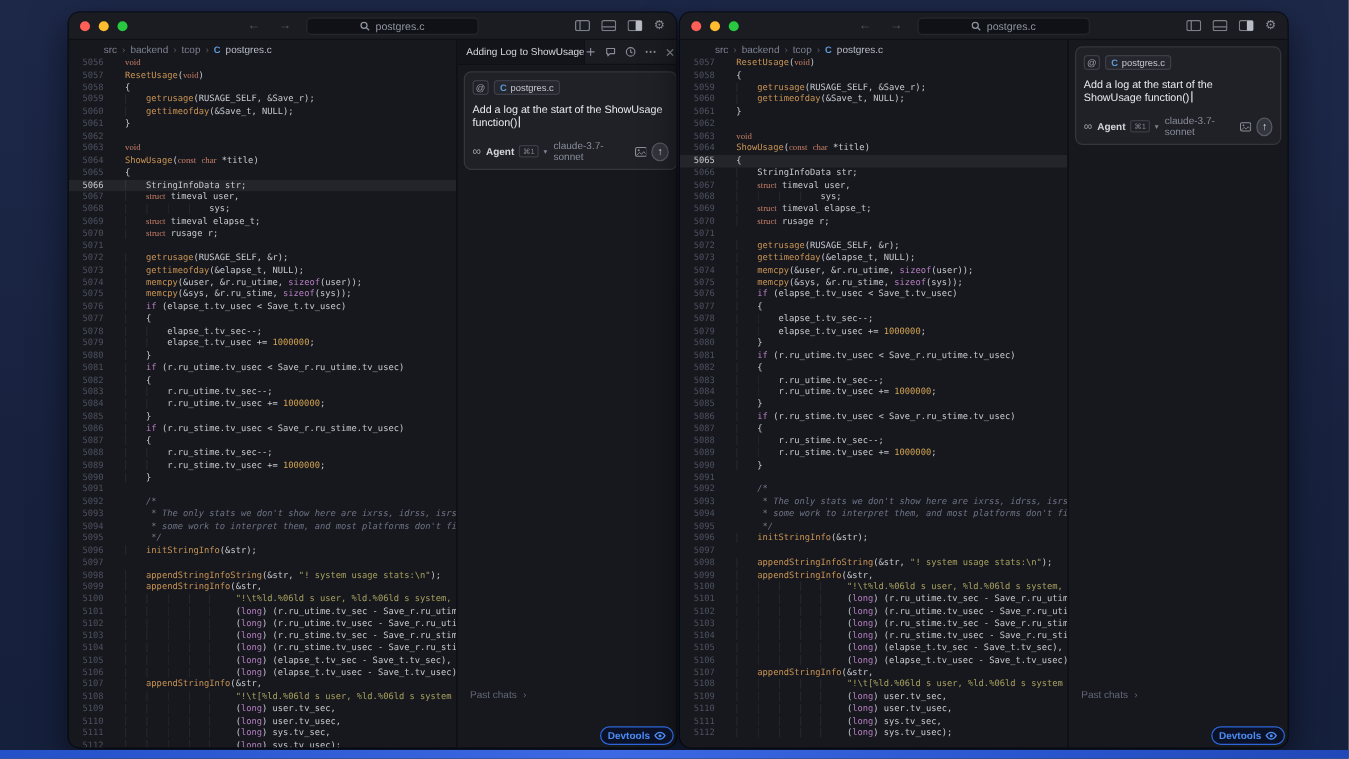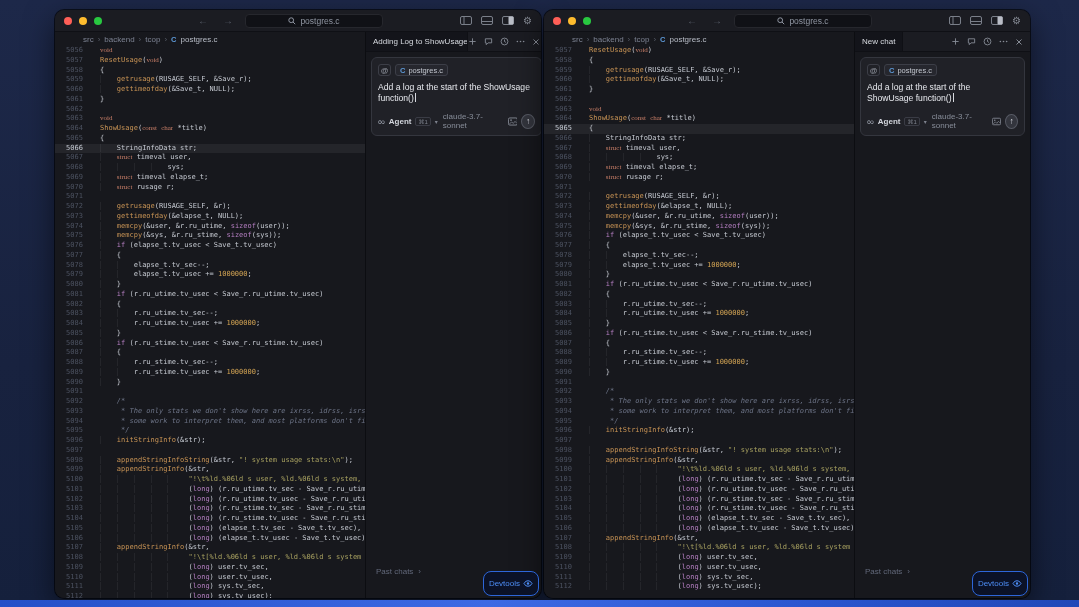--- a/index.html
+++ b/index.html
@@ -79,26 +79,26 @@
   .cardbottom { margin-top:8px; display:flex; align-items:center; gap:4px; }
   .inf { color:#9aa0ac; font-size:9.5px; line-height:9px; }
   .agent { font-size:8px; color:#d2d5dc; font-weight:bold; }
   .kbd { font-size:6px; color:#7d828d; border:1px solid #3a3c45; border-radius:2px; padding:0 2px; }
   .chev { color:#7d828d; font-size:6px; }
   .model { font-size:8px; color:#878d99; margin-left:1px; }
   .grow { flex:1; }
   .sendbtn { width:15px; height:15px; border-radius:50%; background:#33353d;
     border:1px solid #565963; color:#d9dce2; font-size:8.5px; line-height:8px;
     display:flex; align-items:center; justify-content:center; }
-  .pastchats { position:absolute; left:10px; bottom:22px; font-size:8px;
+  .pastchats { position:absolute; left:10px; bottom:38px; font-size:8px;
     color:#62687a; display:flex; gap:5px; align-items:center; }
 
-  .devtools { position:absolute; right:2px; bottom:2px; height:25px;
+  .devtools { position:absolute; right:2px; bottom:2px; height:15px;
     border:1.5px solid #2d66d9; border-radius:8px; background:#0b1227;
-    color:#4d8df5; font-size:8px; font-weight:normal; display:flex; align-items:center;
+    color:#4d8df5; font-size:8px; font-weight:bold; display:flex; align-items:center;
     gap:3px; padding:0 5px; z-index:5; }
   svg { display:block; }
 </style>
 </head>
 <body>
 
 <div class="window" id="win0">
   <div class="titlebar">
     <div class="lights">
       <span class="light l-close"></span>
@@ -370,45 +370,20 @@
           <div class="crow"><span class="ln">5106</span><span class="ct"><span class="ind">    </span><span class="ind">    </span><span class="ind">    </span><span class="ind">    </span><span class="ind">    </span> (<span class="t-kw2">long</span>) (elapse_t.tv_usec - Save_t.tv_usec));</span></div>
           <div class="crow"><span class="ln">5107</span><span class="ct"><span class="ind">    </span><span class="t-fn">appendStringInfo</span>(&amp;str,</span></div>
           <div class="crow"><span class="ln">5108</span><span class="ct"><span class="ind">    </span><span class="ind">    </span><span class="ind">    </span><span class="ind">    </span><span class="ind">    </span> <span class="t-str">"!\t[%ld.%06ld s user, %ld.%06ld s system total]\n"</span>,</span></div>
           <div class="crow"><span class="ln">5109</span><span class="ct"><span class="ind">    </span><span class="ind">    </span><span class="ind">    </span><span class="ind">    </span><span class="ind">    </span> (<span class="t-kw2">long</span>) user.tv_sec,</span></div>
           <div class="crow"><span class="ln">5110</span><span class="ct"><span class="ind">    </span><span class="ind">    </span><span class="ind">    </span><span class="ind">    </span><span class="ind">    </span> (<span class="t-kw2">long</span>) user.tv_usec,</span></div>
           <div class="crow"><span class="ln">5111</span><span class="ct"><span class="ind">    </span><span class="ind">    </span><span class="ind">    </span><span class="ind">    </span><span class="ind">    </span> (<span class="t-kw2">long</span>) sys.tv_sec,</span></div>
           <div class="crow"><span class="ln">5112</span><span class="ct"><span class="ind">    </span><span class="ind">    </span><span class="ind">    </span><span class="ind">    </span><span class="ind">    </span> (<span class="t-kw2">long</span>) sys.tv_usec);</span></div>
         </div>
     </div>
     <div class="chatpanel">
-      <div class="chattabs">
-        <div class="chattab">
-            <span>New chat</span>
-          </div>
-        <div class="chattab-icons">
-          <svg width="9" height="9" viewBox="0 0 10 10">
-              <path d="M5 1.5v7M1.5 5h7" stroke="currentColor"></path>
-            </svg>
-          <svg width="9" height="9" viewBox="0 0 10 10">
-              <path d="M1.5 2h7v4.5h-4L2.5 8.5v-2h-1z" fill="none" stroke="currentColor" stroke-linejoin="round"></path>
-            </svg>
-          <svg width="9" height="9" viewBox="0 0 10 10">
-              <circle cx="5" cy="5" r="3.8" fill="none" stroke="currentColor"></circle>
-              <path d="M5 2.8V5l1.6 1" fill="none" stroke="currentColor"></path>
-            </svg>
-          <svg width="9" height="3" viewBox="0 0 10 3">
-              <circle cx="1.5" cy="1.5" r=".9" fill="currentColor"></circle>
-              <circle cx="5" cy="1.5" r=".9" fill="currentColor"></circle>
-              <circle cx="8.5" cy="1.5" r=".9" fill="currentColor"></circle>
-            </svg>
-          <svg width="8" height="8" viewBox="0 0 8 8">
-              <path d="M1.5 1.5l5 5M6.5 1.5l-5 5" stroke="currentColor"></path>
-            </svg>
-        </div>
-      </div>
       <div class="chatcard">
         <div class="chiprow">
           <span class="atbtn">@</span>
           <span class="filechip">
             <span class="cicon">C</span>
             <span>postgres.c</span>
           </span>
         </div>
         <div class="msgtext"><span>Add a log at the start of the ShowUsage function()</span><span class="caret"></span></div>
         <div class="cardbottom">

